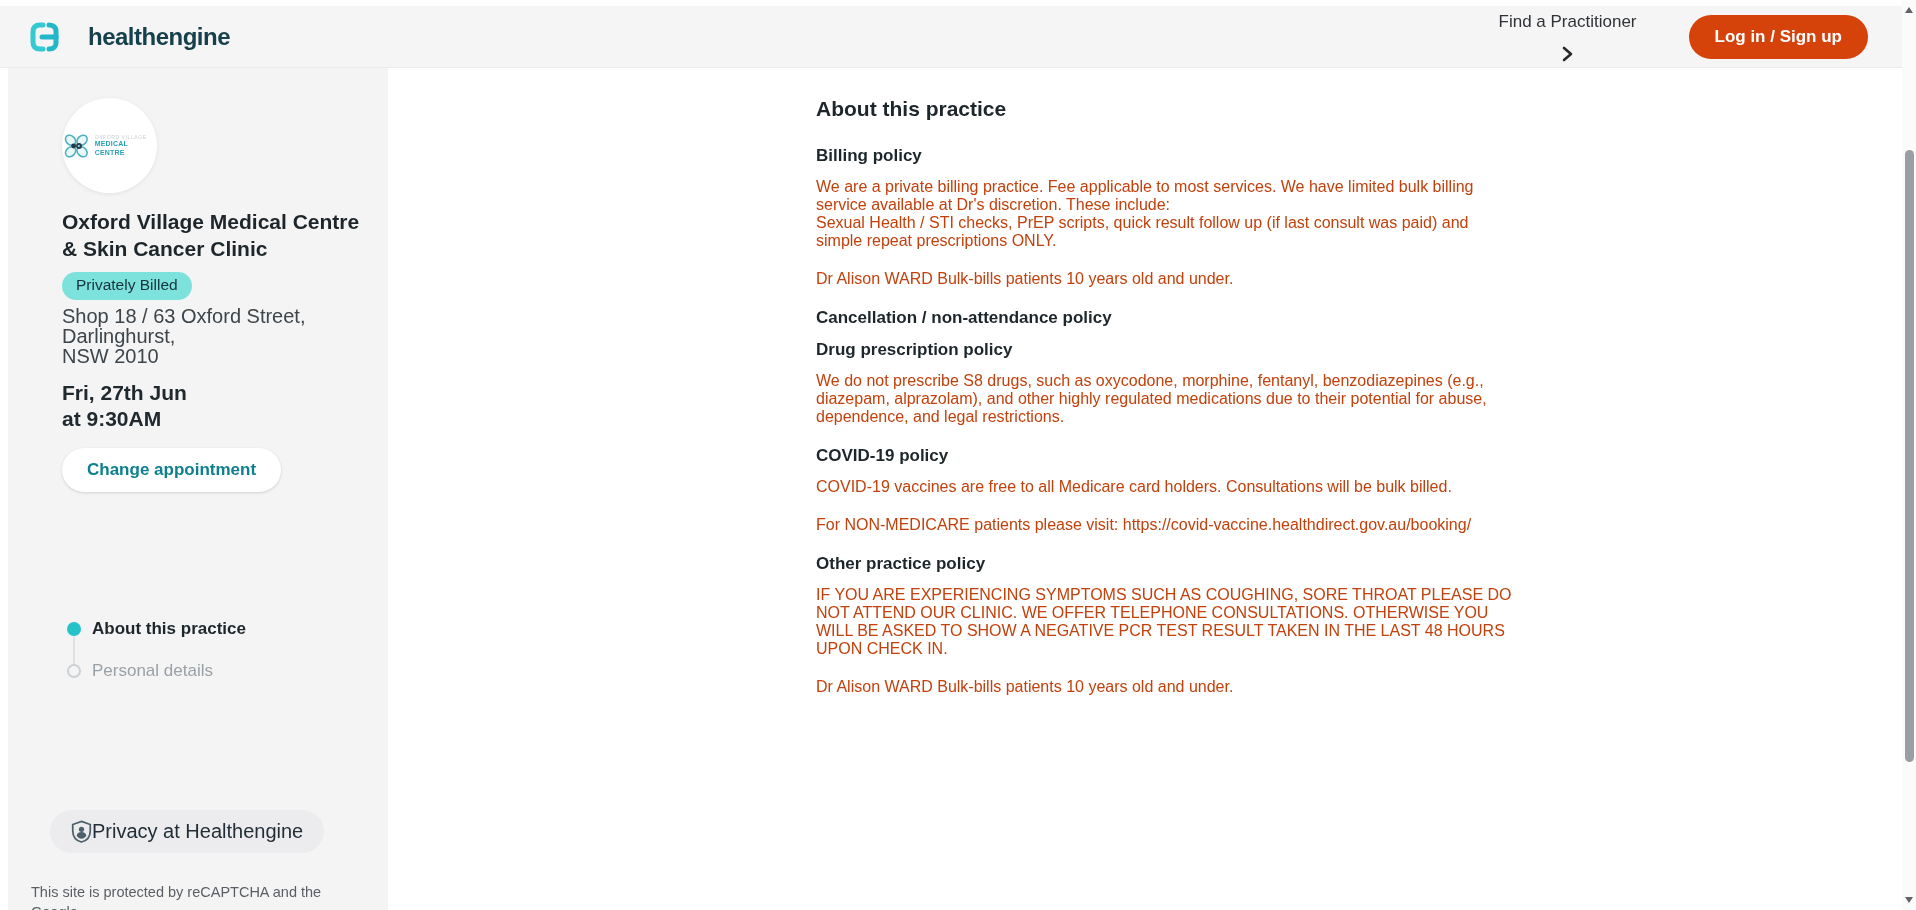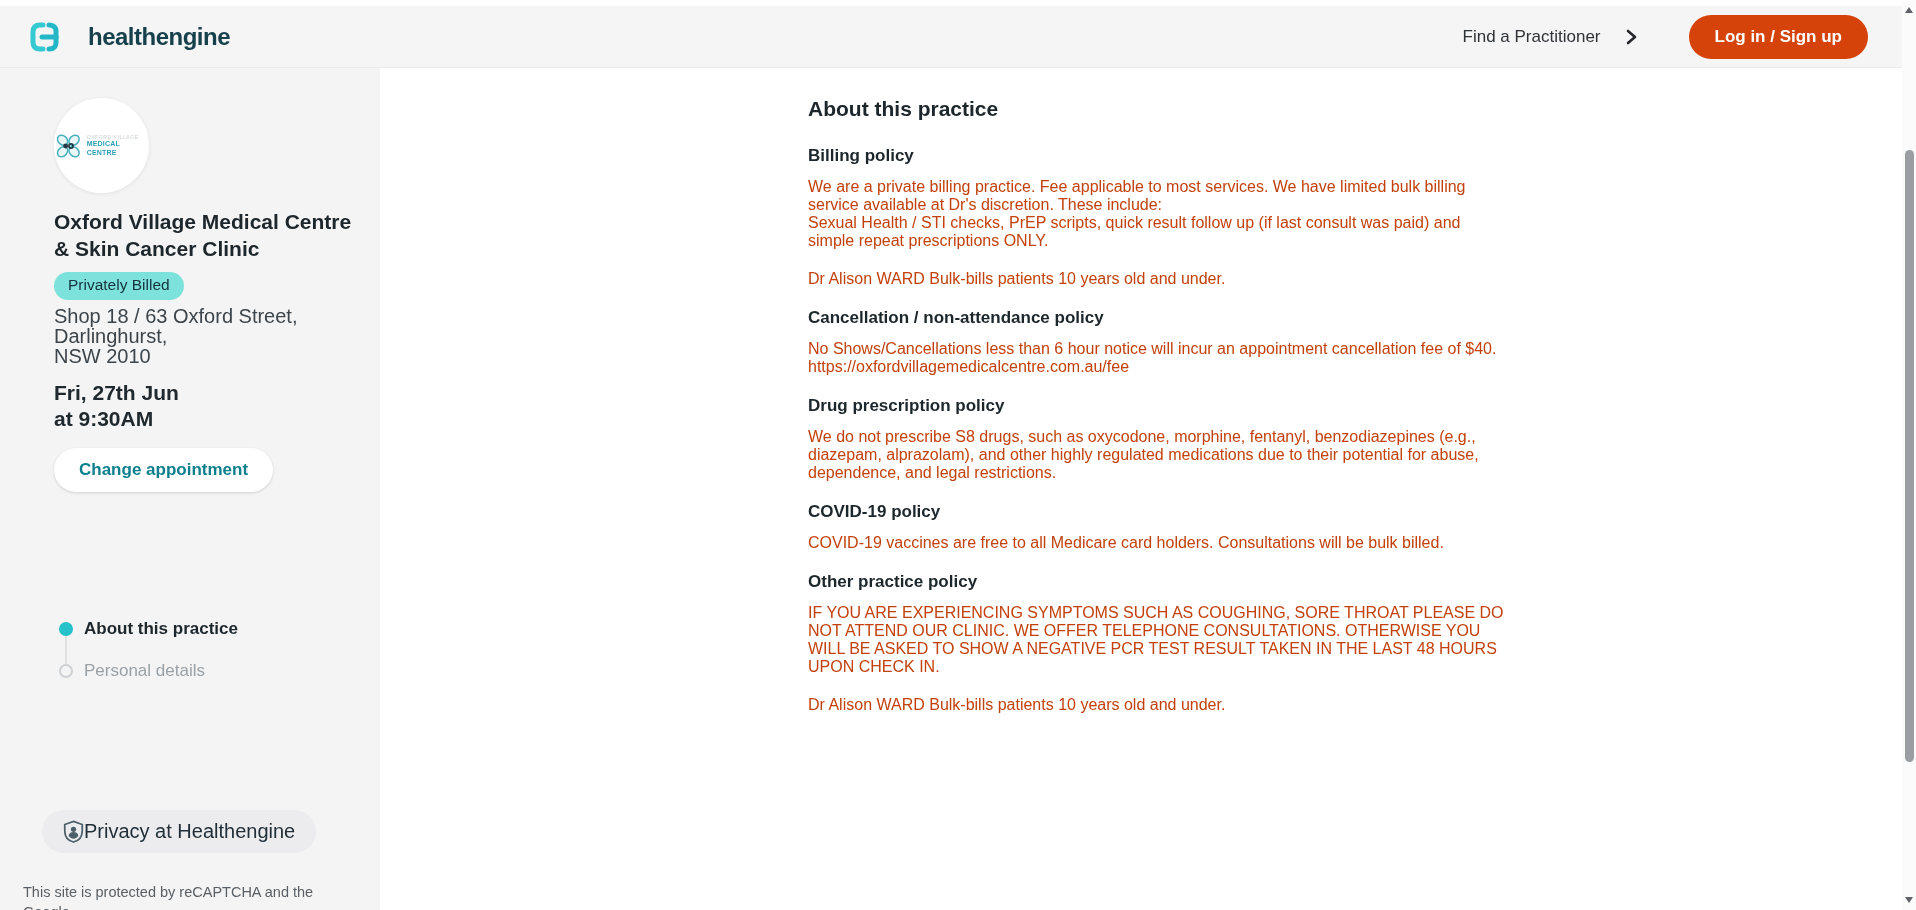--- a/index.html
+++ b/index.html
@@ -7,28 +7,28 @@
   body { font-family:"Liberation Sans", sans-serif; background:#fff; }
   .page { position:relative; width:1916px; height:910px; overflow:hidden; background:#fff; }
   .topgap { height:6px; background:#fff; }
 
   
   .header { height:62px; background:#f5f5f6; display:flex; align-items:center;
             justify-content:space-between; padding:0 48px 0 29px; border-bottom:1px solid rgba(0,0,0,0.04); }
   .brand { display:flex; align-items:center; gap:25px; cursor:pointer; }
   .brand-name { font-size:24px; font-weight:700; color:#16404b; letter-spacing:-0.5px; }
   .header-right { display:flex; align-items:center; gap:52px; }
-  .find-link { display:flex; align-items:center; gap:25px; font-size:17px; color:#2f3337; font-weight:500; cursor:pointer; text-decoration:none; }
+  .find-link { display:flex; align-items:center; gap:14px; font-size:17px; color:#2f3337; font-weight:500; cursor:pointer; text-decoration:none;flex-direction:column; }
 
   .login-btn { height:44px; padding:0 26px; border:none; border-radius:22px; background:#d5430a;
                color:#fff; font-size:17px; font-weight:700; font-family:"Liberation Sans",sans-serif; cursor:pointer; }
 
   
   .content { display:flex; height:842px; }
-  .sidebar { position:relative; width:380px; flex-shrink:0; background:#f4f4f5; }
+  .sidebar { position:relative; width:380px; flex-shrink:0; background:#f4f4f5;margin-left:8px; }
   .main { flex:1; background:#fff; padding:28px 0 0 428px; }
   .main-inner { width:700px; }
 
   
   .clinic-logo { position:absolute; top:30px; left:54px; width:95px; height:95px; border-radius:50%;
                  background:#fff; box-shadow:0 1px 4px rgba(0,0,0,0.08);
                  display:flex; align-items:center; justify-content:center; gap:4px; }
   .logo-text { display:flex; flex-direction:column; line-height:1.25; }
   .logo-text-top { font-size:5px; letter-spacing:0.6px; color:#c9ced0; }
   .logo-text-bottom { font-size:7px; font-weight:700; letter-spacing:0.2px; color:#2ba0b5; }
@@ -155,26 +155,25 @@
 
     <main class="main">
       <div class="main-inner">
         <h2 class="page-title">About this practice</h2>
         <div>
             <h3 class="section-heading">Billing policy</h3>
             <p class="para">We are a private billing practice. Fee applicable to most services. We have limited bulk billing service available at Dr's discretion. These include:
 Sexual Health / STI checks, PrEP scripts, quick result follow up (if last consult was paid) and simple repeat prescriptions ONLY.</p>
             <p class="para">Dr Alison WARD Bulk-bills patients 10 years old and under.</p>
             <h3 class="section-heading">Cancellation / non-attendance policy</h3>
-            <p class="para">No Shows/Cancellations less than 6 hour notice will incur an appointment cancellation fee of $40.
-https://oxfordvillagemedicalcentre.com.au/fee</p>
             <h3 class="section-heading">Drug prescription policy</h3>
             <p class="para">We do not prescribe S8 drugs, such as oxycodone, morphine, fentanyl, benzodiazepines (e.g., diazepam, alprazolam), and other highly regulated medications due to their potential for abuse, dependence, and legal restrictions.</p>
             <h3 class="section-heading">COVID-19 policy</h3>
             <p class="para">COVID-19 vaccines are free to all Medicare card holders. Consultations will be bulk billed.</p>
+            <p class="para">For NON-MEDICARE patients please visit: https://covid-vaccine.healthdirect.gov.au/booking/</p>
             <h3 class="section-heading">Other practice policy</h3>
             <p class="para">IF YOU ARE EXPERIENCING SYMPTOMS SUCH AS COUGHING, SORE THROAT PLEASE DO NOT ATTEND OUR CLINIC. WE OFFER TELEPHONE CONSULTATIONS. OTHERWISE YOU WILL BE ASKED TO SHOW A NEGATIVE PCR TEST RESULT TAKEN IN THE LAST 48 HOURS UPON CHECK IN.</p>
             <p class="para">Dr Alison WARD Bulk-bills patients 10 years old and under.</p>
           </div>
       </div>
     </main>
   </div>
 
   <div class="scrollbar">
     <div class="sb-arrow up"></div>

